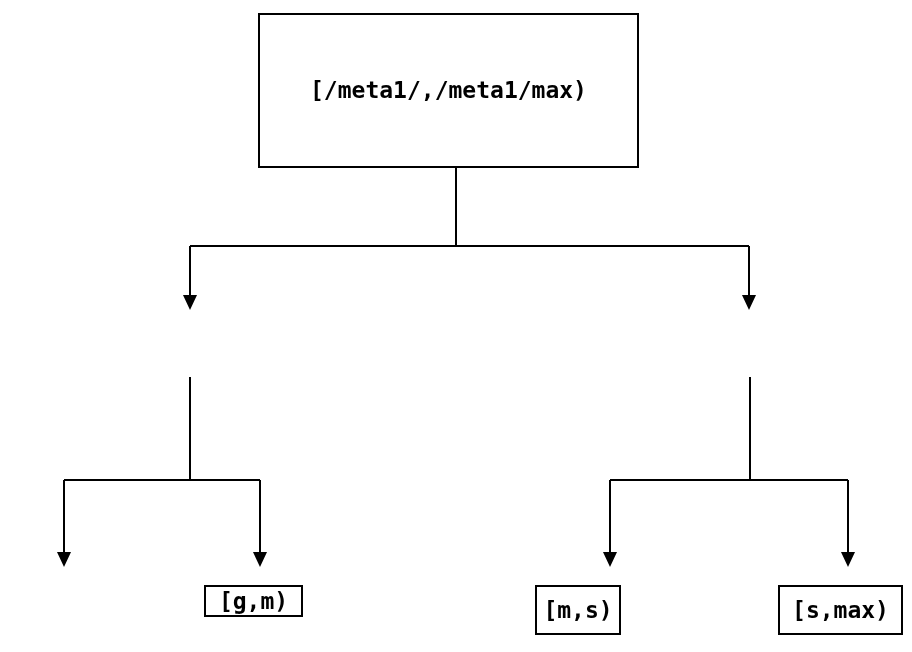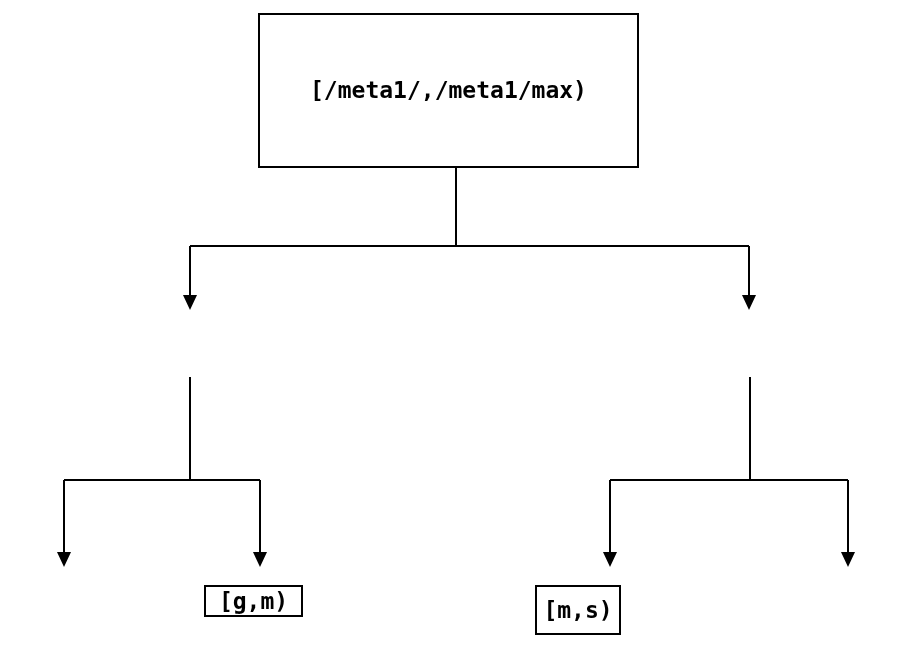--- a/index.html
+++ b/index.html
@@ -90,14 +90,17 @@
 
 
   <div class="node leaf-gm">
     <span>[g,m)</span>
   </div>
 
   <div class="node leaf-ms">
     <span>[m,s)</span>
   </div>
 
+  <div class="node leaf-smax">
+    <span>[s,max)</span>
+  </div>
 
 </div>
 
 </body></html>

